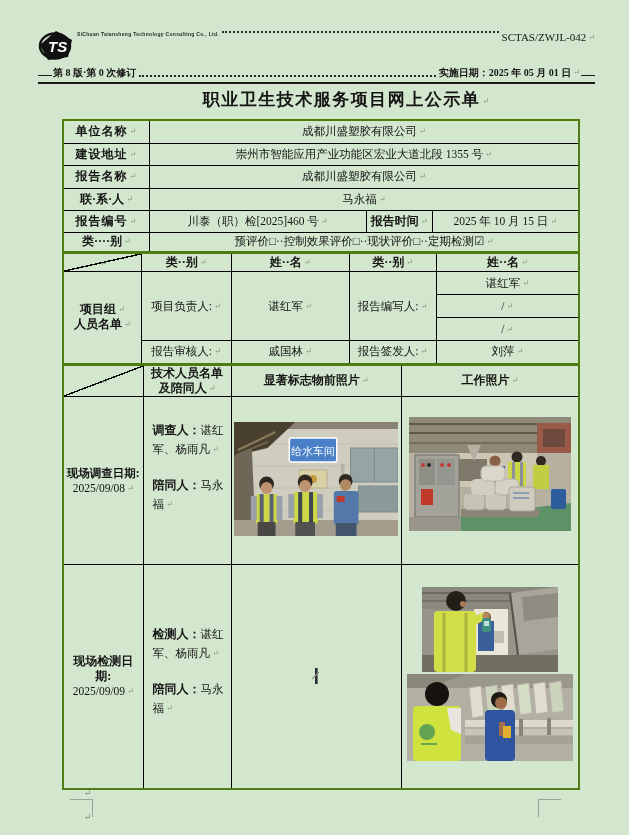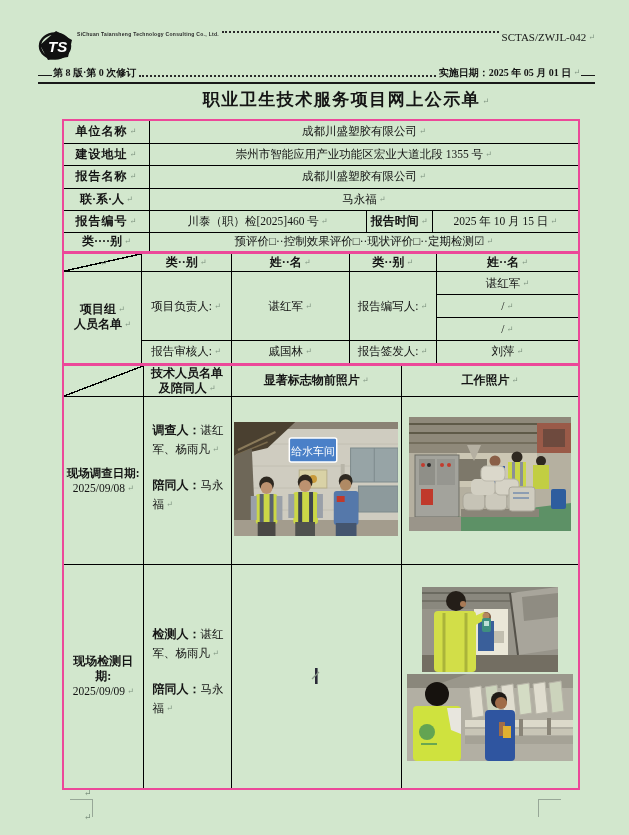--- a/index.html
+++ b/index.html
@@ -32,21 +32,21 @@
   .pm::after { content:"↵"; color:#7d927f; font-size:8px; font-weight:normal; margin-left:2px; vertical-align:1px; }
   .pm-abs { position:absolute; color:#7d927f; font-size:9px; }
   .pm-abs::after { content:"↵"; }
 
   
   .title { position:absolute; top:88px; left:0; width:629px; text-align:center;
            font-size:17px; font-weight:bold; letter-spacing:1.5px;padding-left:32px; }
 
   
   .tables { position:absolute; left:62px; top:119px; width:516px; }
-  table { border-collapse:collapse; table-layout:fixed; width:516px; border:2px solid #ec4899;padding-left:26px; }
+  table { border-collapse:collapse; table-layout:fixed; width:516px; border:2px solid #4d7c0f;padding-left:26px; }
   table + table { margin-top:-1px; }
   td { border:1px solid #000; padding:0 2px; font-size:11.5px; text-align:center; vertical-align:middle; overflow:hidden; }
   .lbl { font-weight:bold; font-size:12px; }
   .sp1 { letter-spacing:1px; }
 
   .diag { background:linear-gradient(to bottom right,
            transparent calc(50% - 0.7px), #000 calc(50% - 0.7px),
            #000 calc(50% + 0.7px), transparent calc(50% + 0.7px)); }
 
   .cell-left { text-align:left; vertical-align:top; }

